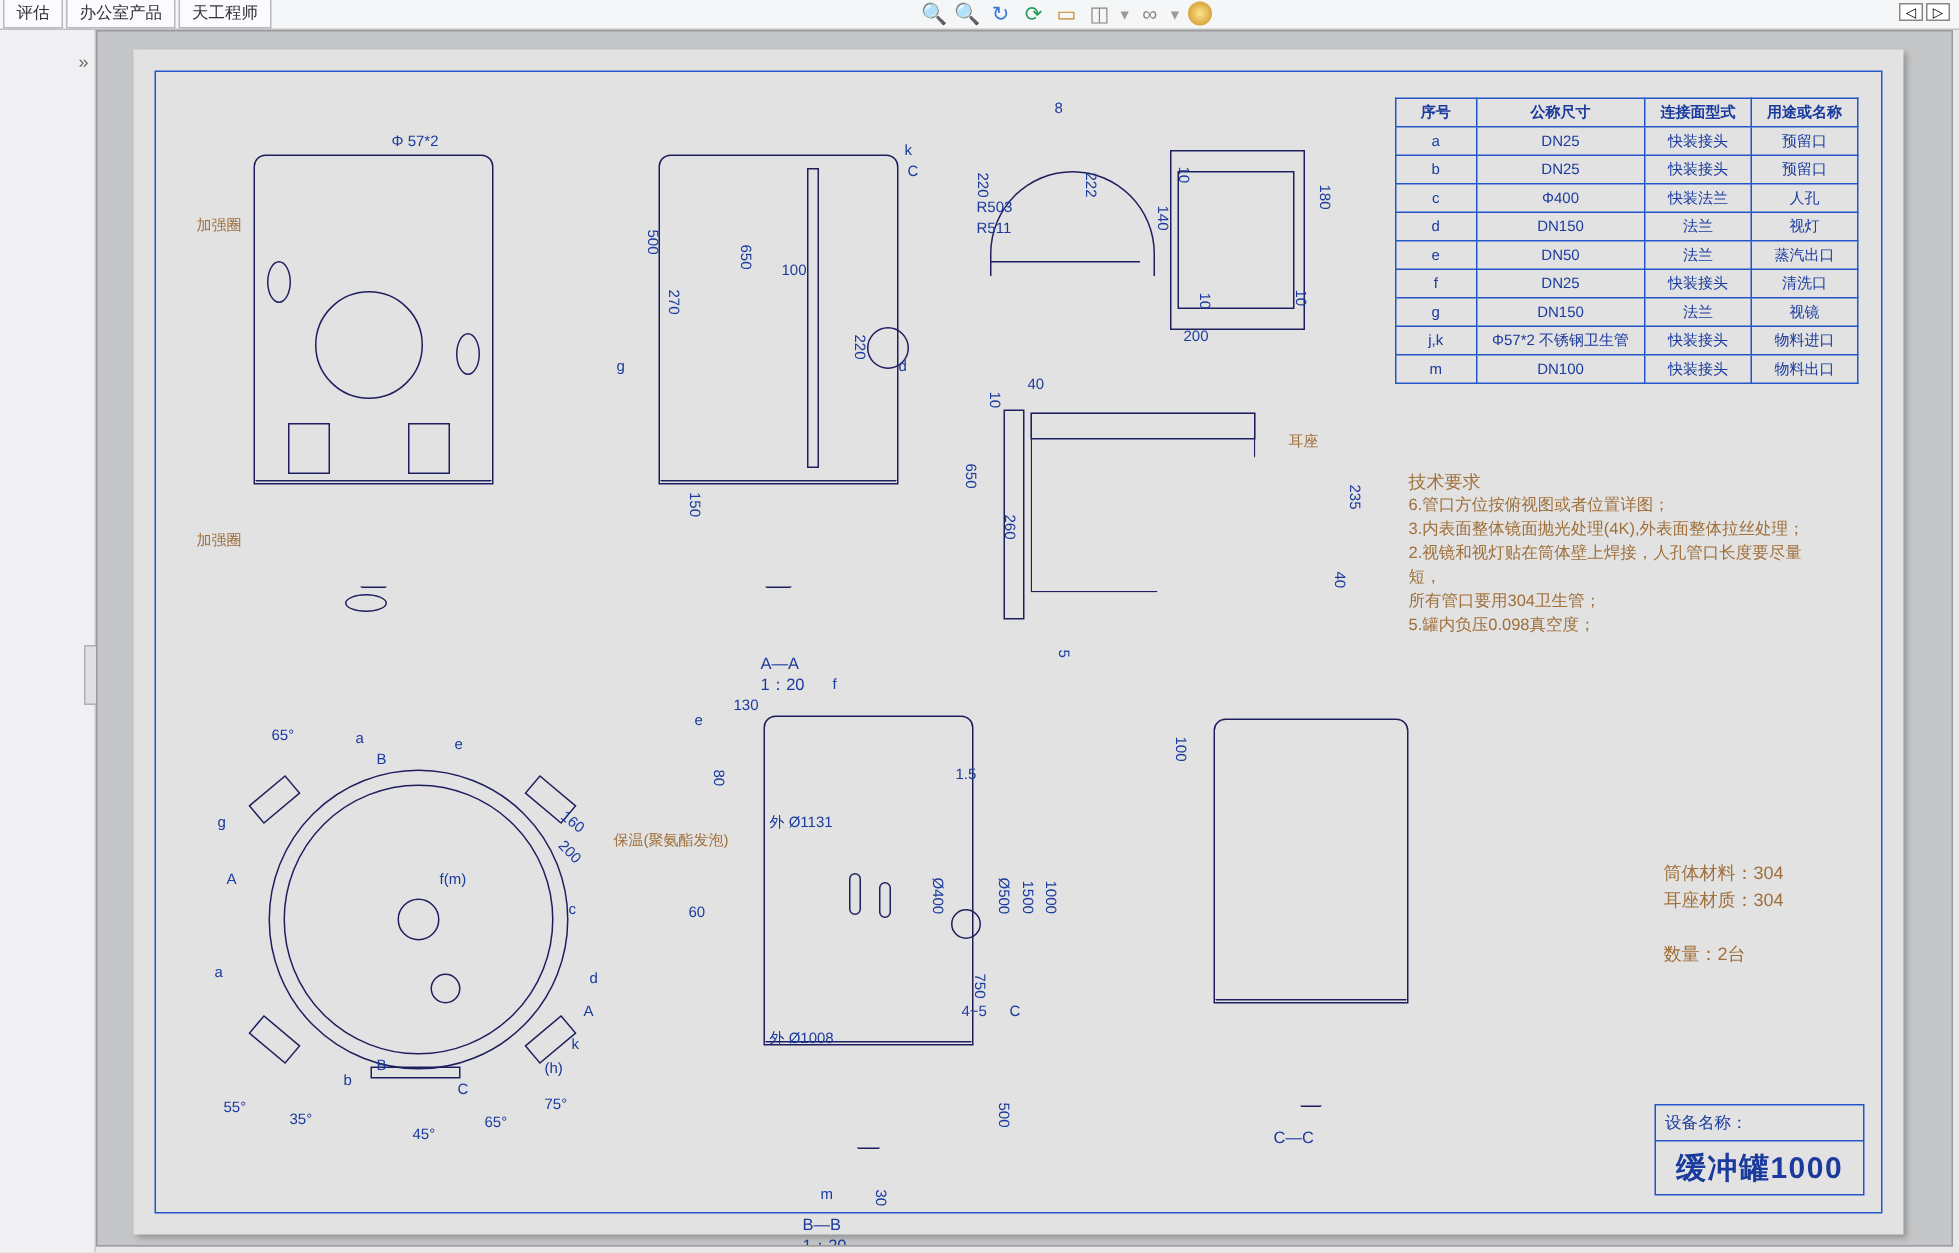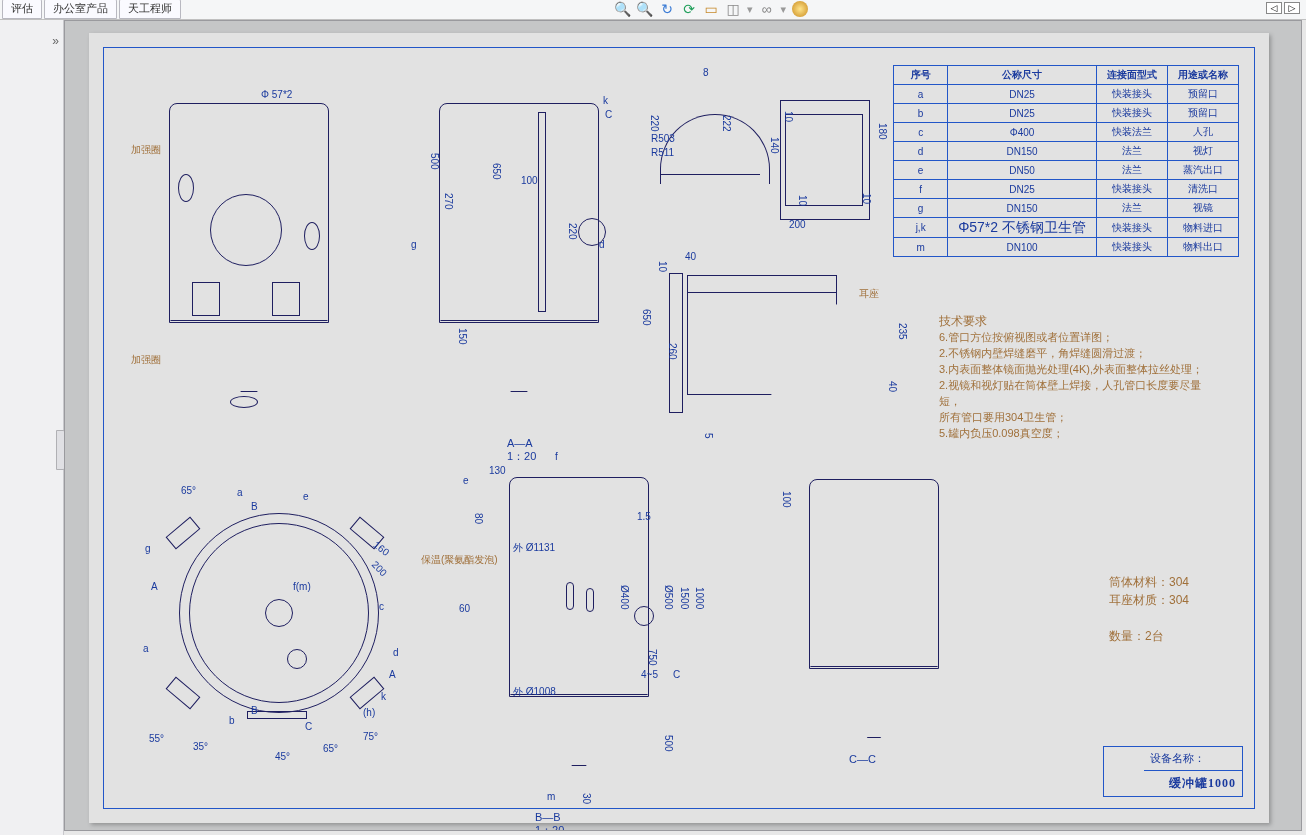--- a/index.html
+++ b/index.html
@@ -27,23 +27,23 @@
 .ports-table { position:absolute; right:30px; top:32px; border-collapse:collapse; font-size:10px; color:#1a3a9e; }
 .ports-table th, .ports-table td { border:1px solid #2256c8; padding:2px 10px; text-align:center; min-width:54px; height:18px; }
 
 
 .notes { position:absolute; right:50px; top:280px; width:280px; color:#a0703a; font-size:11px; line-height:1.45; }
 .notes .hdr { font-size:12px; }
 .material-block { position:absolute; right:80px; top:540px; color:#a0703a; font-size:12px; line-height:1.5; text-align:left; }
 
 
 .title-block { position:absolute; right:26px; bottom:26px; width:140px; border:1px solid #2256c8; color:#1a3a9e; }
-.title-block .row { border-top:1px solid #2256c8; padding:4px 6px; font-size:11px;margin-left:40px; }
+.title-block .row { border-top:1px solid #2256c8; padding:4px 6px; font-size:11px; }
 .title-block .row:first-child { border-top:none; }
-.title-block .big { font-size:12px; font-weight:bold; text-align:right; letter-spacing:1px;font-family:Liberation Serif, serif; }
+.title-block .big { font-size:20px; font-weight:bold; text-align:center; letter-spacing:1px; }
 
 
 .view { position:absolute; border:0; }
 .vessel-shape { border:1px solid #1f1f60; border-radius:8px 8px 0 0; background:transparent; position:relative; }
 .cone { position:absolute; bottom:-70px; left:0; right:0; height:72px; clip-path:polygon(0 0,100% 0,55% 100%,45% 100%); border:1px solid #1f1f60; }
 .circle { border:1px solid #1f1f60; border-radius:50%; position:absolute; }
 
 .dim-text { position:absolute; color:#1a3a9e; font-size:10px; }
 .ann-cn { color:#a0703a; font-size:10px; position:absolute; }
 .sec-label { color:#1a3a9e; font-size:11px; position:absolute; text-align:left; width:40px; }
@@ -134,37 +134,36 @@
             <td>清洗口</td>
           </tr>
       <tr>
             <td>g</td>
             <td>DN150</td>
             <td>法兰</td>
             <td>视镜</td>
           </tr>
       <tr>
             <td>j,k</td>
-            <td style="font-size:14px;line-height:1.1">Φ57*2 不锈钢卫生管</td>
+            <td style="font-size:10px;line-height:1.1">Φ57*2 不锈钢卫生管</td>
             <td>快装接头</td>
             <td>物料进口</td>
           </tr>
       <tr>
             <td>m</td>
             <td>DN100</td>
             <td>快装接头</td>
             <td>物料出口</td>
           </tr>
     </tbody>
       </table>
 
     <div class="notes">
       <div class="hdr">技术要求</div>
       <div>6.管口方位按俯视图或者位置详图；</div>
-      <div>2.不锈钢内壁焊缝磨平，角焊缝圆滑过渡；</div>
       <div>3.内表面整体镜面抛光处理(4K),外表面整体拉丝处理；</div>
       <div>2.视镜和视灯贴在筒体壁上焊接，人孔管口长度要尽量短，</div>
       <div>   所有管口要用304卫生管；</div>
       <div>5.罐内负压0.098真空度；</div>
     </div>
 
     <div class="material-block">
       <div>筒体材料：304</div>
       <div>耳座材质：304</div>
       <div style="height:18px"></div>
@@ -257,21 +256,21 @@
       <div style="position:absolute;left:108px;top:228px;width:60px;height:8px;border:1px solid #1f1f60"></div>
     </div>
     <span class="dim-text" style="left:92px;top:452px">65°</span>
     <span class="dim-text" style="left:60px;top:700px">55°</span>
     <span class="dim-text" style="left:104px;top:708px">35°</span>
     <span class="dim-text" style="left:186px;top:718px">45°</span>
     <span class="dim-text" style="left:234px;top:710px">65°</span>
     <span class="dim-text" style="left:274px;top:698px">75°</span>
     <span class="dim-text" style="left:284px;top:510px;transform:rotate(38deg)">160</span>
     <span class="dim-text" style="left:282px;top:530px;transform:rotate(46deg)">200</span>
-    <span class="ann-cn" style="left:332px;top:520px">保温(聚氨酯发泡)</span>
+    <span class="ann-cn" style="left:320px;top:520px">保温(聚氨酯发泡)</span>
     <span class="dim-text" style="left:54px;top:610px">a</span>
     <span class="dim-text" style="left:62px;top:548px">A</span>
     <span class="dim-text" style="left:56px;top:510px">g</span>
     <span class="dim-text" style="left:148px;top:454px">a</span>
     <span class="dim-text" style="left:162px;top:468px">B</span>
     <span class="dim-text" style="left:214px;top:458px">e</span>
     <span class="dim-text" style="left:204px;top:548px">f(m)</span>
     <span class="dim-text" style="left:290px;top:568px">c</span>
     <span class="dim-text" style="left:304px;top:614px">d</span>
     <span class="dim-text" style="left:300px;top:636px">A</span>

